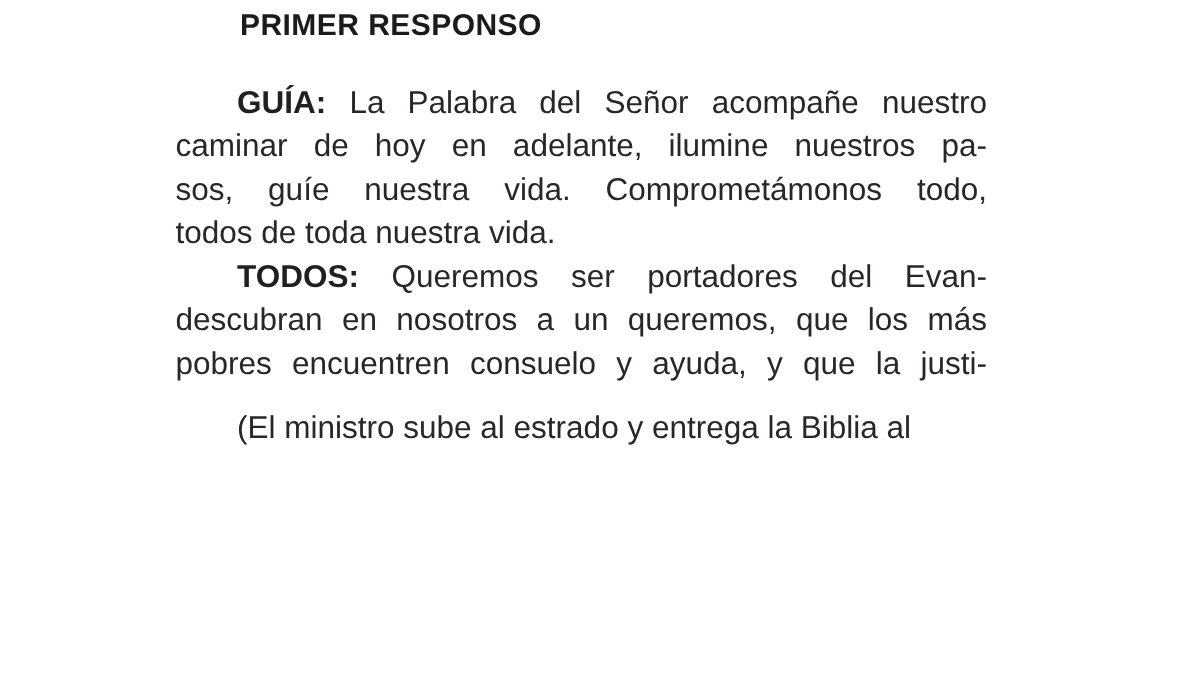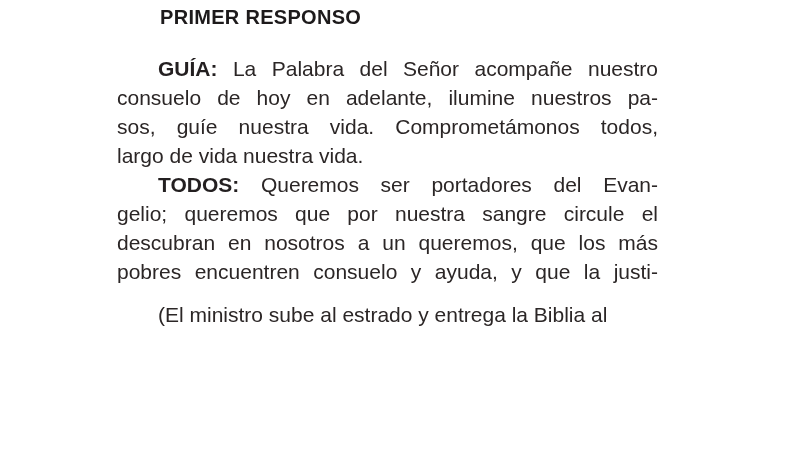--- a/index.html
+++ b/index.html
@@ -61,28 +61,27 @@
 </head>
 <body>
 
 <div class="page">
   <div class="column">
 
     <h1 class="doc-title">PRIMER RESPONSO</h1>
 
     <div class="para">
       <div class="line first"><span class="lead">GUÍA:</span><span> La Palabra del Señor acompañe nuestro</span></div>
-      <div class="line">consuelo de hoy en adelante, ilumine nuestros pa-</div>
-      <div class="line">sos, guíe nuestra vida. Comprometámonos todos,</div>
-      <div class="line no-just">largo de vida nuestra vida.</div>
+      <div class="line">caminar de hoy en adelante, ilumine nuestros pa-</div>
+      <div class="line">sos, guíe nuestra vida. Comprometámonos todo,</div>
+      <div class="line no-just">todos de toda nuestra vida.</div>
     </div>
 
     <div class="para">
       <div class="line first"><span class="lead">TODOS:</span><span> Queremos ser portadores del Evan-</span></div>
-      <div class="line">gelio; queremos que por nuestra sangre circule el</div>
       <div class="line">descubran en nosotros a un queremos, que los más</div>
       <div class="line">pobres encuentren consuelo y ayuda, y que la justi-</div>
     </div>
 
     <div class="para rubric">
       <div class="line first no-just">(El ministro sube al estrado y entrega la Biblia al</div>
     </div>
 
   </div>
 </div>

